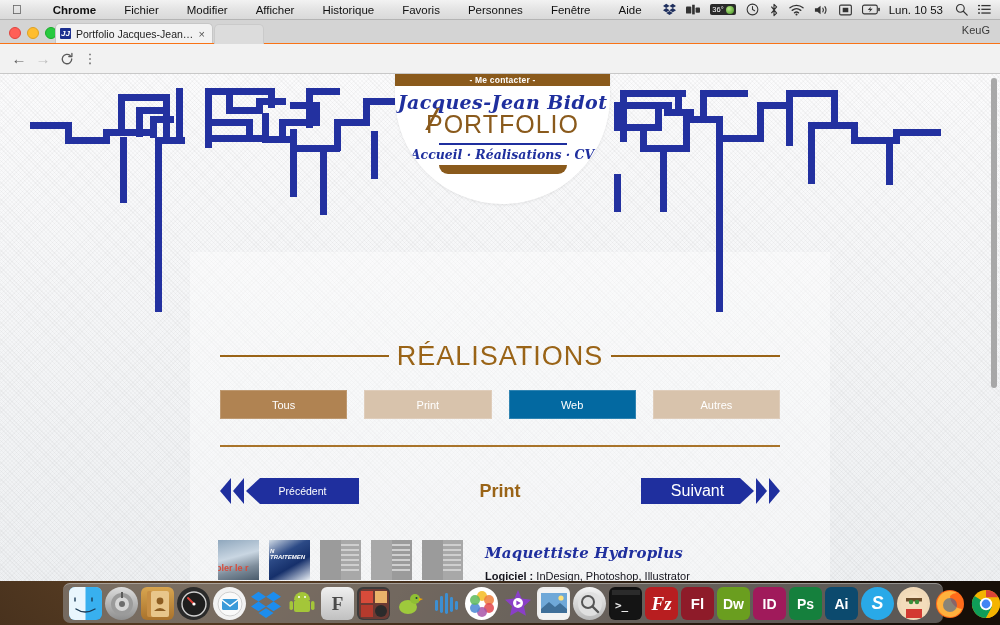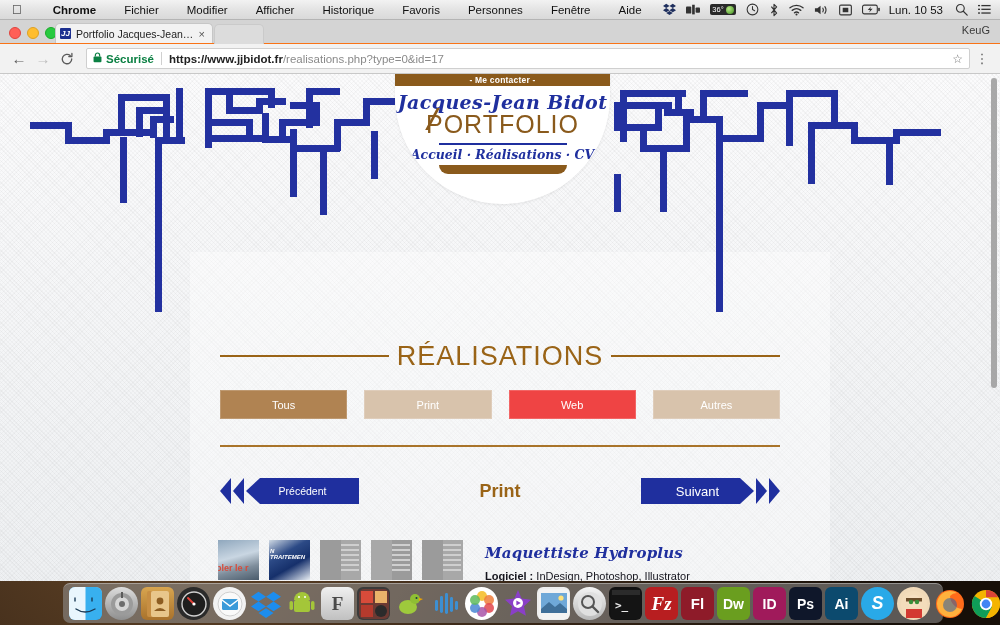--- a/index.html
+++ b/index.html
@@ -170,21 +170,21 @@
   }
 
   
   .filters{
     position:absolute;left:220px;top:316px;width:560px;height:29px;
     display:flex;gap:17px;
   }
   .filter{
     flex:1;display:flex;align-items:center;justify-content:center;
     font-size:11px;color:#ffffff;
-    background:#ef4444;
+    background:#0369a1;
     box-shadow:inset 0 0 0 1px rgba(255,255,255,.18);
   }
   .filter.active{background:#b08352;}
   .filter.lighter{background:#d8c3ac;}
 
   .hr-gold{
     position:absolute;left:220px;top:371px;width:560px;height:2px;background:#a9742a;
   }
 
   
@@ -194,21 +194,21 @@
   .arrow-grp.right{right:0;}
   .chev{width:11px;height:26px;background:#1f2f9e;flex:none;}
   .chev.l{clip-path:polygon(100% 0,100% 100%,0 50%);margin-right:2px;}
   .chev.r{clip-path:polygon(0 0,0 100%,100% 50%);margin-left:2px;}
   .btn-prev{
     width:113px;height:26px;background:#1f2f9e;color:#fff;font-size:10.5px;
     display:flex;align-items:center;justify-content:center;
     clip-path:polygon(14px 0,100% 0,100% 100%,14px 100%,0 50%);
   }
   .btn-next{
-    width:113px;height:26px;background:#1f2f9e;color:#fff;font-size:13px;
+    width:113px;height:26px;background:#1f2f9e;color:#fff;font-size:16px;
     display:flex;align-items:center;justify-content:center;
     clip-path:polygon(0 0,calc(100% - 14px) 0,100% 50%,calc(100% - 14px) 100%,0 100%);
   }
   .cat-label{
     position:absolute;left:0;right:0;top:3px;text-align:center;
     font-size:18px;font-weight:bold;color:#9a6417;
   }
 
   
   .thumbs{position:absolute;left:218px;top:466px;display:flex;gap:10px;}
@@ -374,33 +374,20 @@
 
     <div class="toolbar">
       <span class="navbtn">←</span>
       <span class="navbtn disabled">→</span>
       <span class="navbtn">
         <svg width="14" height="14" viewBox="0 0 16 16">
             <path d="M13.4 8a5.4 5.4 0 1 1-1.7-3.9" stroke="#5a5a5a" stroke-width="1.5" fill="none" stroke-linecap="round"></path>
             <path d="M13.6 1.6v3.6h-3.6" stroke="#5a5a5a" stroke-width="1.5" fill="none" stroke-linecap="round" stroke-linejoin="round"></path>
           </svg>
       </span>
-      <div class="omnibox">
-        <span class="lock">
-          <svg width="9" height="11" viewBox="0 0 10 12">
-              <rect x="0.6" y="5" width="8.8" height="6.4" rx="1.1" fill="#0b8043"></rect>
-              <path d="M2.6 5V3.4a2.4 2.4 0 0 1 4.8 0V5" stroke="#0b8043" stroke-width="1.3" fill="none"></path>
-            </svg>
-        </span>
-        <span class="secure">Sécurisé</span>
-        <span class="divider-v"></span>
-        <span class="url-strong">https://www.jjbidot.fr</span>
-          <span class="url-dim">/realisations.php?type=0&amp;id=17</span>
-        <span class="star">☆</span>
-      </div>
       <span class="kebab">⋮</span>
     </div>
 
     <div class="viewport">
       <div class="paper-tex"></div>
       <div class="content-panel"></div>
 
       <svg class="maze" viewBox="0 0 1000 250" preserveAspectRatio="none">
         <g fill="#2331a0">
 
@@ -724,21 +711,21 @@
     </div>
 
     <div class="dock-icon" style="background:#6a9e1f;font-size:14px">
       <span>Dw</span>
     </div>
 
     <div class="dock-icon" style="background:#a01a5b;font-size:14px">
       <span>ID</span>
     </div>
 
-    <div class="dock-icon" style="background:#0f172a;font-size:14px">
+    <div class="dock-icon" style="background:#15803d;font-size:14px">
       <span>Ps</span>
     </div>
 
     <div class="dock-icon" style="background:#0c4a6e;font-size:14px">
       <span>Ai</span>
     </div>
 
     <div class="dock-icon round" style="background:#29a9e8;font-size:18px;font-style:italic">
       <span>S</span>
     </div>

